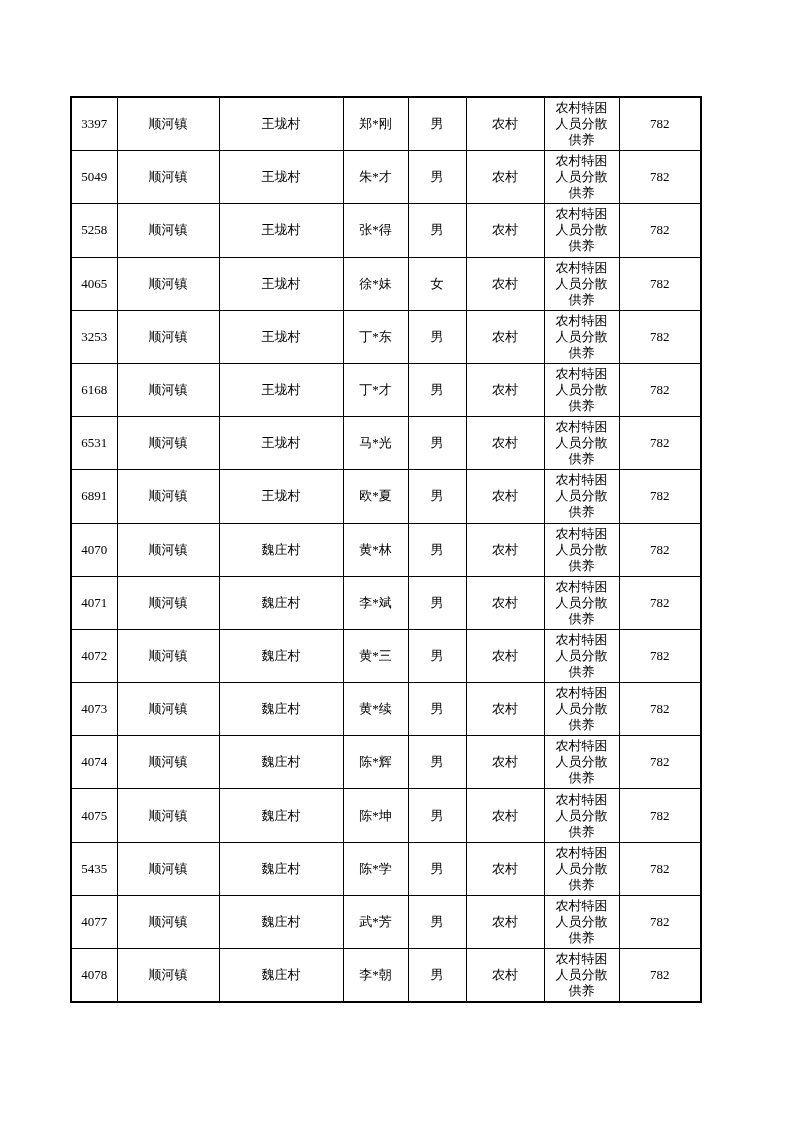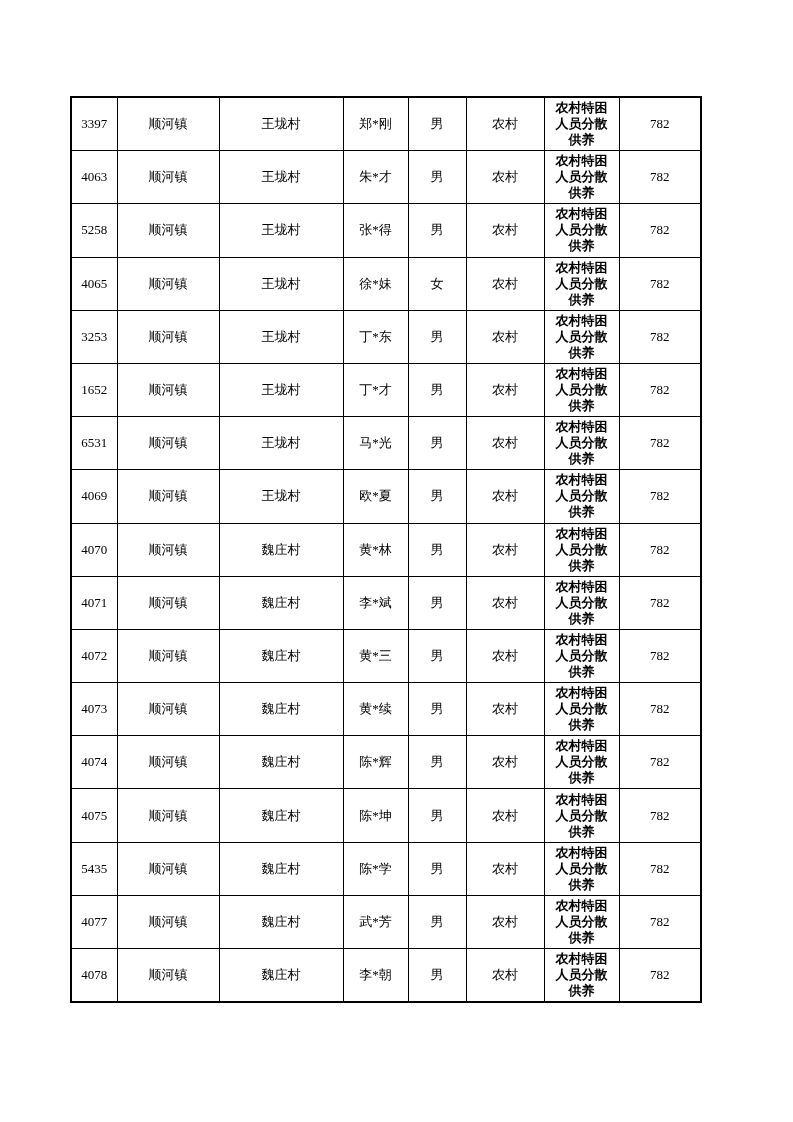--- a/index.html
+++ b/index.html
@@ -31,21 +31,20 @@
     padding: 0;
     text-align: center;
     vertical-align: middle;
     font-size: 13px;
     line-height: 16px;
     overflow: hidden;
     white-space: nowrap;
   }
   table.data-table td.col-category {
     white-space: normal;
-    font-weight: bold;
   }
   table.data-table td.col-category .cat {
     display: inline-block;
     max-width: 56px;
     white-space: normal;
     word-break: break-all;
     line-height: 16px;
     vertical-align: middle;
   }
   col.c-id       { width: 46px; }
@@ -77,21 +76,21 @@
           <td class="col-id">3397</td>
           <td class="col-town">顺河镇</td>
           <td class="col-village">王垅村</td>
           <td class="col-name">郑*刚</td>
           <td class="col-gender">男</td>
           <td class="col-area">农村</td>
           <td class="col-category"><span class="cat">农村特困人员分散供养</span></td>
           <td class="col-amount">782</td>
         </tr>
         <tr>
-          <td class="col-id">4063</td>
+          <td class="col-id">5049</td>
           <td class="col-town">顺河镇</td>
           <td class="col-village">王垅村</td>
           <td class="col-name">朱*才</td>
           <td class="col-gender">男</td>
           <td class="col-area">农村</td>
           <td class="col-category"><span class="cat">农村特困人员分散供养</span></td>
           <td class="col-amount">782</td>
         </tr>
         <tr>
           <td class="col-id">5258</td>
@@ -117,41 +116,41 @@
           <td class="col-id">3253</td>
           <td class="col-town">顺河镇</td>
           <td class="col-village">王垅村</td>
           <td class="col-name">丁*东</td>
           <td class="col-gender">男</td>
           <td class="col-area">农村</td>
           <td class="col-category"><span class="cat">农村特困人员分散供养</span></td>
           <td class="col-amount">782</td>
         </tr>
         <tr>
-          <td class="col-id">1652</td>
+          <td class="col-id">6168</td>
           <td class="col-town">顺河镇</td>
           <td class="col-village">王垅村</td>
           <td class="col-name">丁*才</td>
           <td class="col-gender">男</td>
           <td class="col-area">农村</td>
           <td class="col-category"><span class="cat">农村特困人员分散供养</span></td>
           <td class="col-amount">782</td>
         </tr>
         <tr>
           <td class="col-id">6531</td>
           <td class="col-town">顺河镇</td>
           <td class="col-village">王垅村</td>
           <td class="col-name">马*光</td>
           <td class="col-gender">男</td>
           <td class="col-area">农村</td>
           <td class="col-category"><span class="cat">农村特困人员分散供养</span></td>
           <td class="col-amount">782</td>
         </tr>
         <tr>
-          <td class="col-id">4069</td>
+          <td class="col-id">6891</td>
           <td class="col-town">顺河镇</td>
           <td class="col-village">王垅村</td>
           <td class="col-name">欧*夏</td>
           <td class="col-gender">男</td>
           <td class="col-area">农村</td>
           <td class="col-category"><span class="cat">农村特困人员分散供养</span></td>
           <td class="col-amount">782</td>
         </tr>
         <tr>
           <td class="col-id">4070</td>

